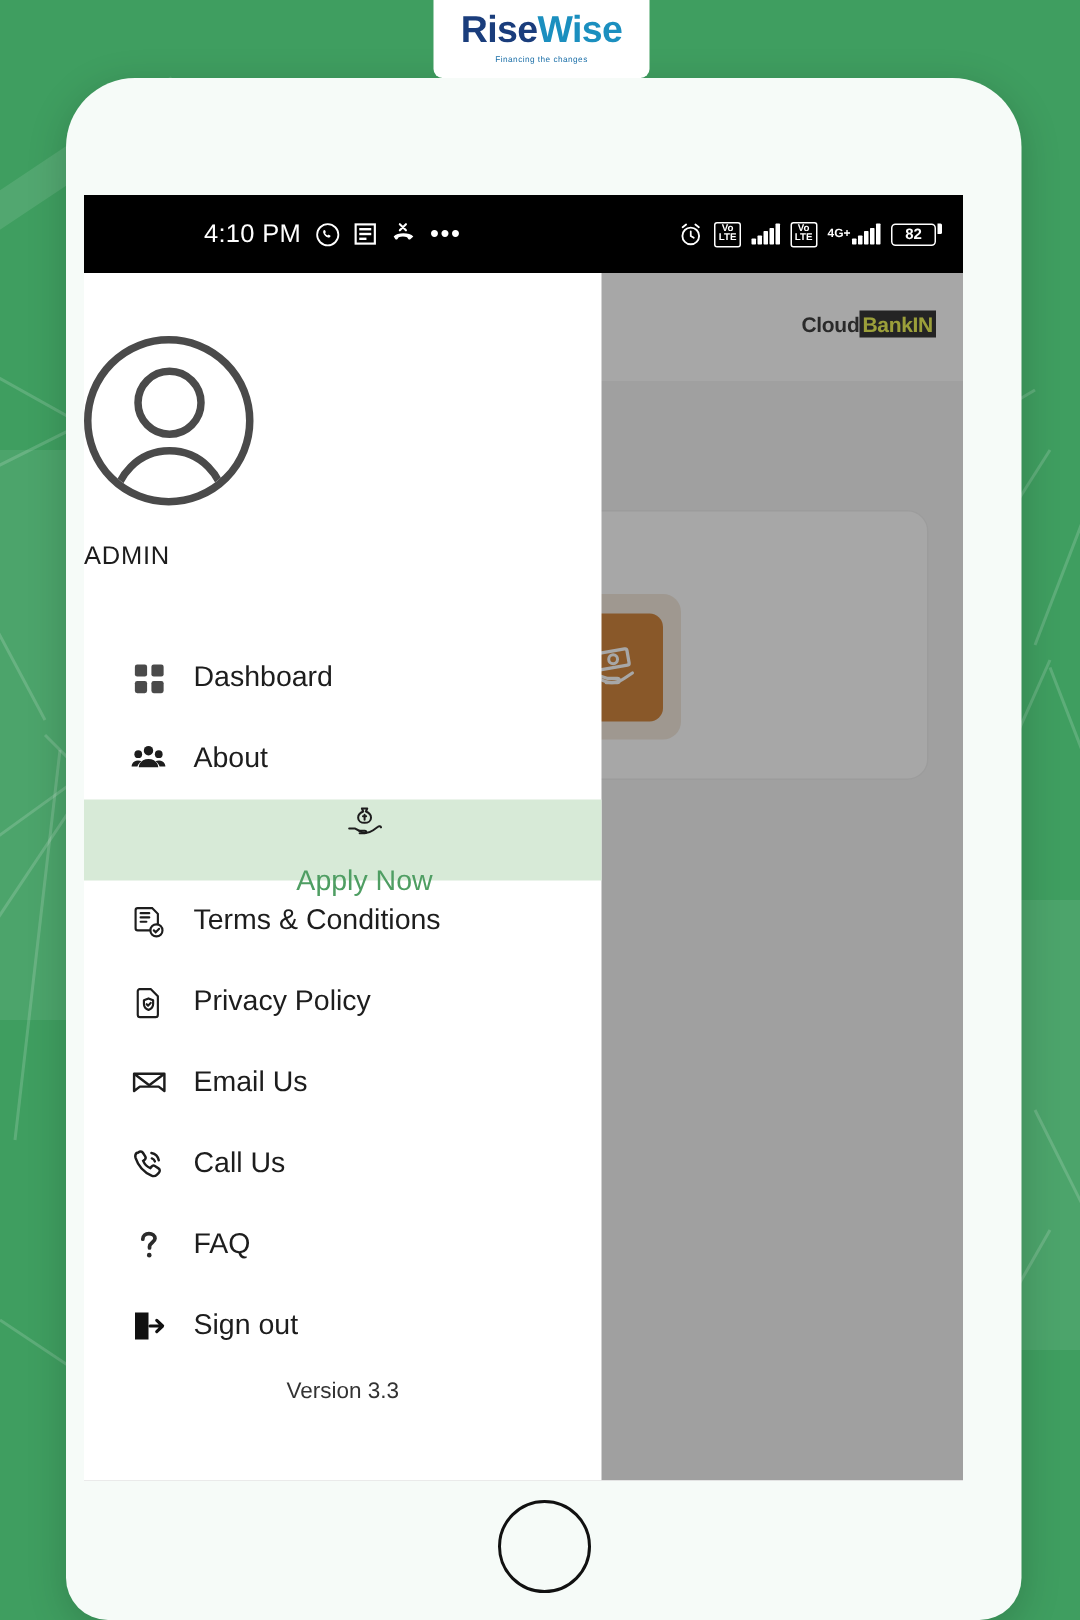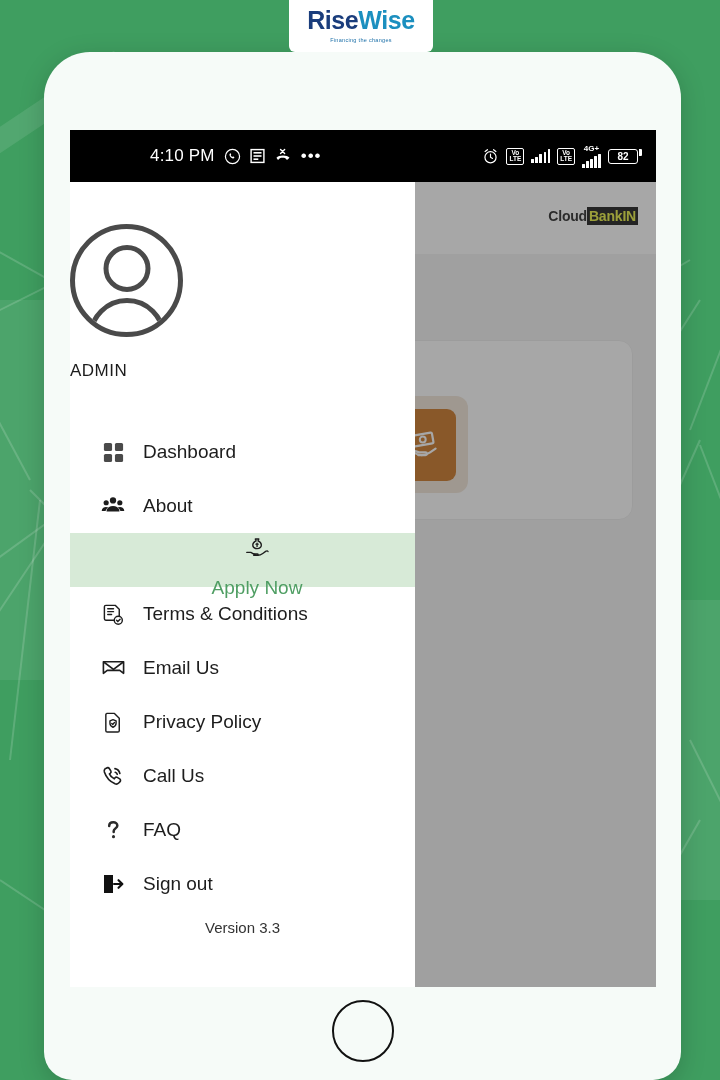--- a/index.html
+++ b/index.html
@@ -49,21 +49,21 @@
     position: absolute; left: 512px; top: 88px; width: 15px; height: 15px;
     background: #0a0a0a; border-radius: 50%;
   }
   .home-btn {
     position: absolute; left: 288px; top: 948px; width: 62px; height: 62px;
     border: 2px solid #111; border-radius: 50%;
   }
 
   
   .screen {
-    position: absolute; left: 26px; top: 78px; width: 586px; height: 857px;
+    position: absolute; left: 12px; top: 78px; width: 586px; height: 857px;
     background: #ffffff; overflow: hidden;
   }
 
   
   .statusbar {
     position: relative; height: 52px; background: #000;
     display: flex; align-items: center; justify-content: space-between;
     padding: 0 14px 0 80px; color: #fff;
   }
   .sb-left { display: flex; align-items: center; gap: 9px; }
@@ -247,21 +247,21 @@
         <span class="bars">
             <i></i>
             <i></i>
             <i></i>
             <i></i>
             <i></i>
           </span>
         <span class="volte">
           <span>Vo</span><br><span>LTE</span>
         </span>
-        <span style="display:flex;flex-direction:column;align-items:center;gap:1px">
+        <span style="display:flex;flex-direction:row;align-items:center;gap:1px">
           <span class="net4g">4G+</span>
           <span class="bars">
               <i></i>
               <i></i>
               <i></i>
               <i></i>
               <i></i>
             </span>
         </span>
         <span class="battery">
@@ -354,41 +354,41 @@
                 <path d="M6 6h6M6 9h6M6 12h4"></path>
                 <circle cx="17" cy="18" r="4.2" fill="#fff"></circle>
                 <path d="M15.2 18l1.3 1.3 2.4-2.4"></path>
               </svg>
             </span>
             <span class="nav-label">Terms &amp; Conditions</span>
           </div>
 
           <div class="nav-item">
             <span class="nav-ico">
-              <svg width="25" height="25" viewBox="0 0 26 26" fill="none" stroke="#1d1d1d" stroke-width="1.7" stroke-linejoin="round">
-                <path d="M2.5 6h21v12l-4-3H6.5l-4 3z"></path>
-                <path d="M2.5 6l10.5 8L23.5 6"></path>
-              </svg>
-            </span>
-            <span class="nav-label">Email Us</span>
-          </div>
-
-          <div class="nav-item">
-            <span class="nav-ico">
               <svg width="23" height="23" viewBox="0 0 24 24" fill="none" stroke="#1d1d1d" stroke-width="1.5" stroke-linejoin="round">
                 <path d="M5 2.5h8l5 5v13a1.5 1.5 0 01-1.5 1.5h-11A1.5 1.5 0 014 20.5V4A1.5 1.5 0 015.5 2.5z"></path>
                 <path d="M11.5 9l3.2 1.3v2.6c0 2-1.4 3.4-3.2 4.1-1.8-.7-3.2-2.1-3.2-4.1v-2.6z"></path>
                 <path d="M10.2 13l1 1 1.8-1.9" stroke-linecap="round"></path>
               </svg>
             </span>
             <span class="nav-label">Privacy Policy</span>
           </div>
 
           <div class="nav-item">
             <span class="nav-ico">
+              <svg width="25" height="25" viewBox="0 0 26 26" fill="none" stroke="#1d1d1d" stroke-width="1.7" stroke-linejoin="round">
+                <path d="M2.5 6h21v12l-4-3H6.5l-4 3z"></path>
+                <path d="M2.5 6l10.5 8L23.5 6"></path>
+              </svg>
+            </span>
+            <span class="nav-label">Email Us</span>
+          </div>
+
+          <div class="nav-item">
+            <span class="nav-ico">
               <svg width="25" height="25" viewBox="0 0 26 26" fill="none" stroke="#1d1d1d" stroke-width="1.7" stroke-linecap="round">
                 <path d="M5.5 4.5c1-1 2.4-.9 3.1.2l1.6 2.5c.5.8.3 1.7-.4 2.3l-1 .8c.9 2.3 2.7 4.1 5 5l.8-1c.6-.7 1.5-.9 2.3-.4l2.5 1.6c1.1.7 1.2 2.1.2 3.1l-1.2 1.2c-1 1-2.5 1.3-3.8.8C10 18.6 5.4 14 3.5 8.3c-.4-1.3-.1-2.7.9-3.6z"></path>
                 <path d="M14.5 4.8c2.6.5 4.6 2.5 5.1 5.1M14.8 8.6c1 .3 1.8 1.1 2.1 2.1"></path>
               </svg>
             </span>
             <span class="nav-label">Call Us</span>
           </div>
 
           <div class="nav-item">
             <span class="nav-ico">

